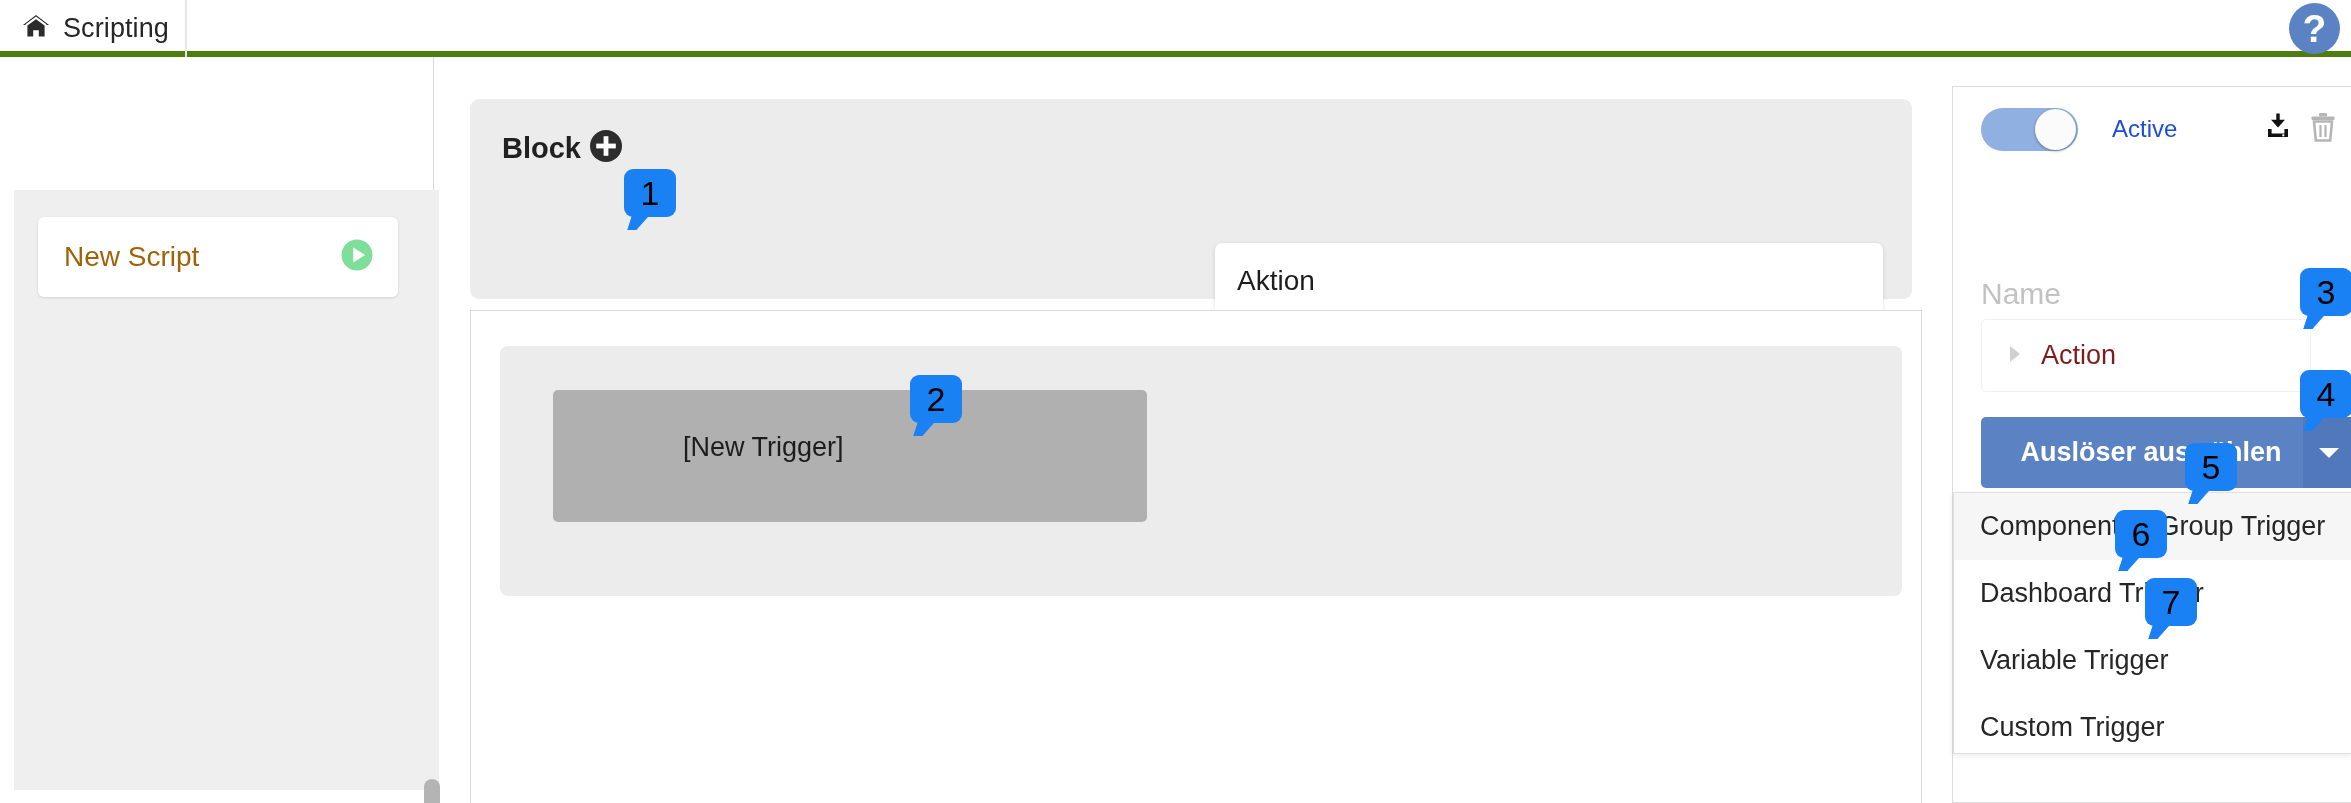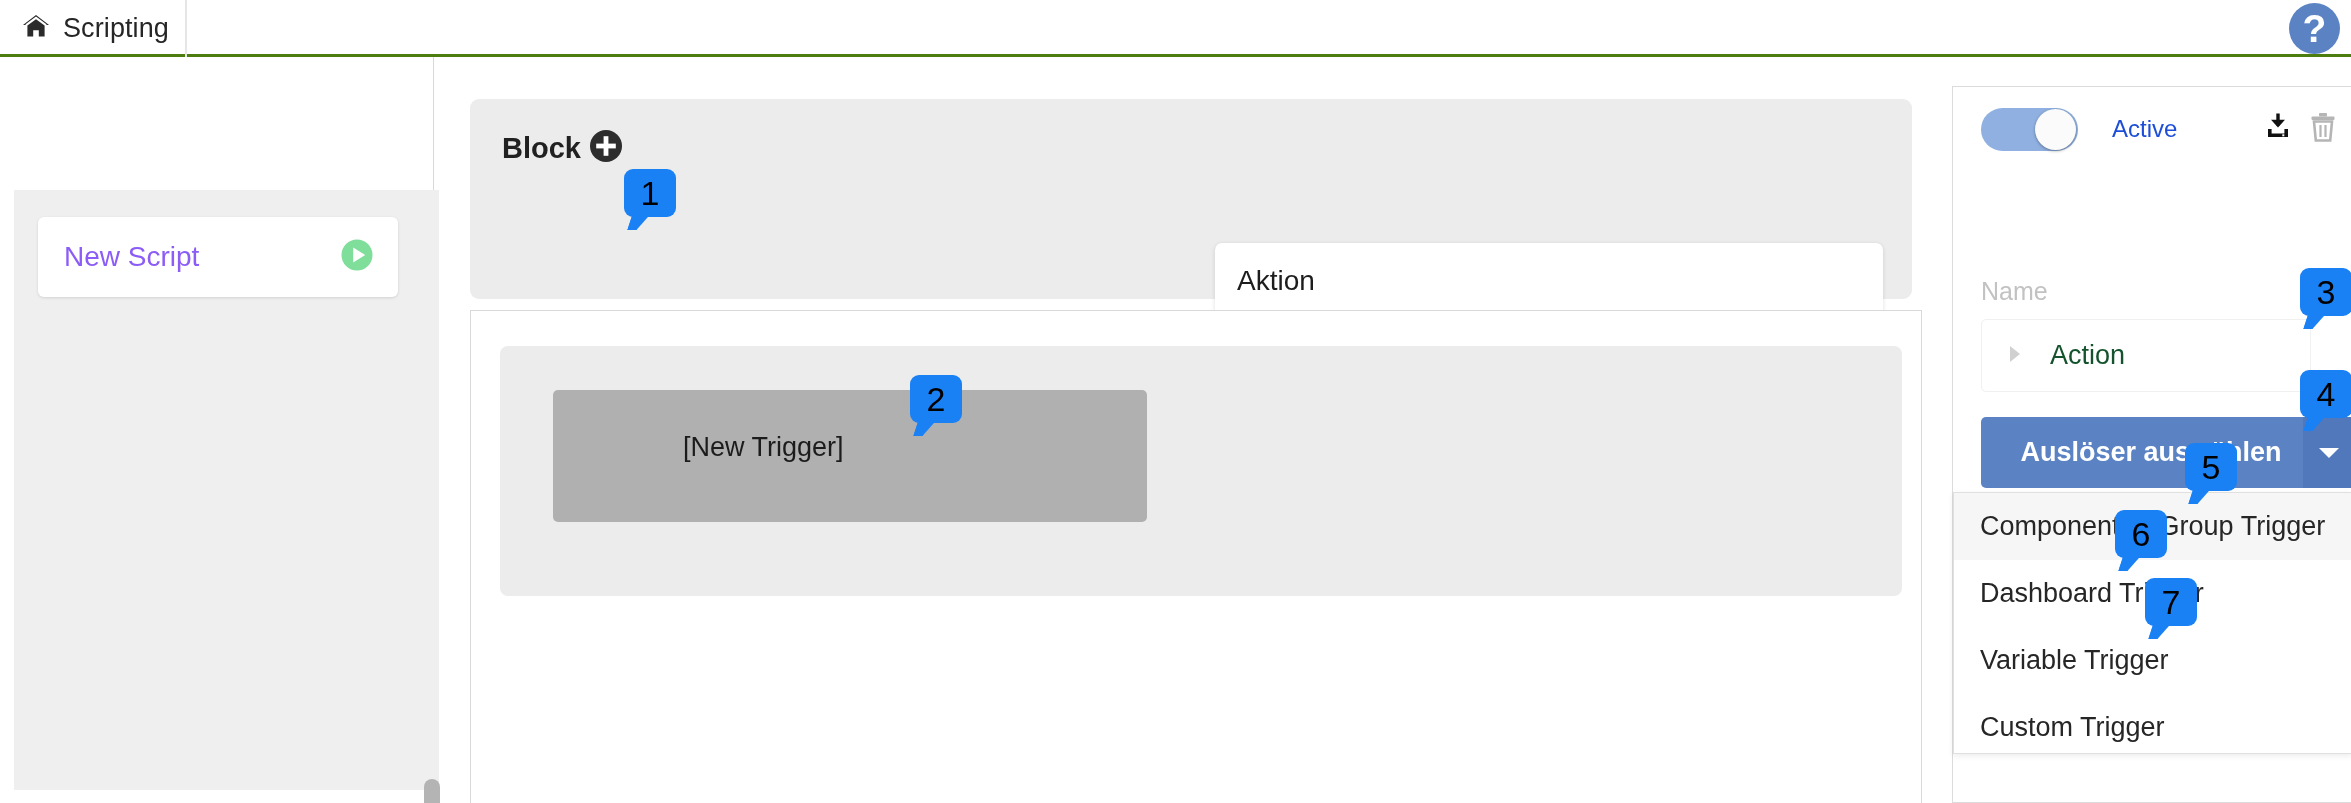--- a/index.html
+++ b/index.html
@@ -16,21 +16,21 @@
     position: relative;
   }
 
   
   #topbar {
     position: absolute;
     left: 0; top: 0;
     width: 2351px;
     height: 57px;
     background: #ffffff;
-    border-bottom: 3px solid #4d7c0f;
+    border-bottom: 6px solid #4d7c0f;
     box-sizing: border-box;
   }
   #home-tab {
     position: absolute;
     left: 0; top: 0;
     height: 57px;
     width: 187px;
     box-sizing: border-box;
     border-right: 2px solid #e6e6e6;
     display: flex;
@@ -121,21 +121,21 @@
     border-radius: 6px;
     box-shadow: 0 1px 3px rgba(0,0,0,.12);
     display: flex;
     align-items: center;
     box-sizing: border-box;
     cursor: pointer;
   }
   .script-card .script-name {
     margin-left: 26px;
     font-size: 28px;
-    color: #8b5cf6;
+    color: #a16207;
     flex: 1;
   }
   .script-card .play-ico { margin-right: 24px; display:block; }
   #sidebar-scrollbar {
     position: absolute;
     left: 424px;
     top: 722px;
     width: 16px;
     height: 85px;
     background: #b4b4b4;
@@ -273,40 +273,40 @@
     flex: 1;
   }
   .rp-icon {
     margin-right: 14px;
     display: block;
     cursor: pointer;
   }
   #name-label {
     position: absolute;
     left: 28px; top: 190px;
-    font-size: 25px;
+    font-size: 30px;
     color: #c2c2c2;
   }
   #action-row {
     position: absolute;
     left: 28px; top: 232px;
     width: 330px;
     height: 73px;
     border: 1px solid #f0f0f0;
     border-radius: 5px;
     box-sizing: border-box;
     display: flex;
     align-items: center;
     cursor: pointer;
   }
   #action-row .caret { margin-left: 26px; display:block; }
   #action-row .action-label {
-    margin-left: 28px;
+    margin-left: 19px;
     font-size: 27px;
-    color: #14532d;
+    color: #7f1d1d;
   }
   #trigger-select-btn {
     position: absolute;
     left: 28px; top: 330px;
     width: 374px;
     height: 71px;
     background: #5b83c4;
     border-radius: 5px;
     display: flex;
     align-items: center;

